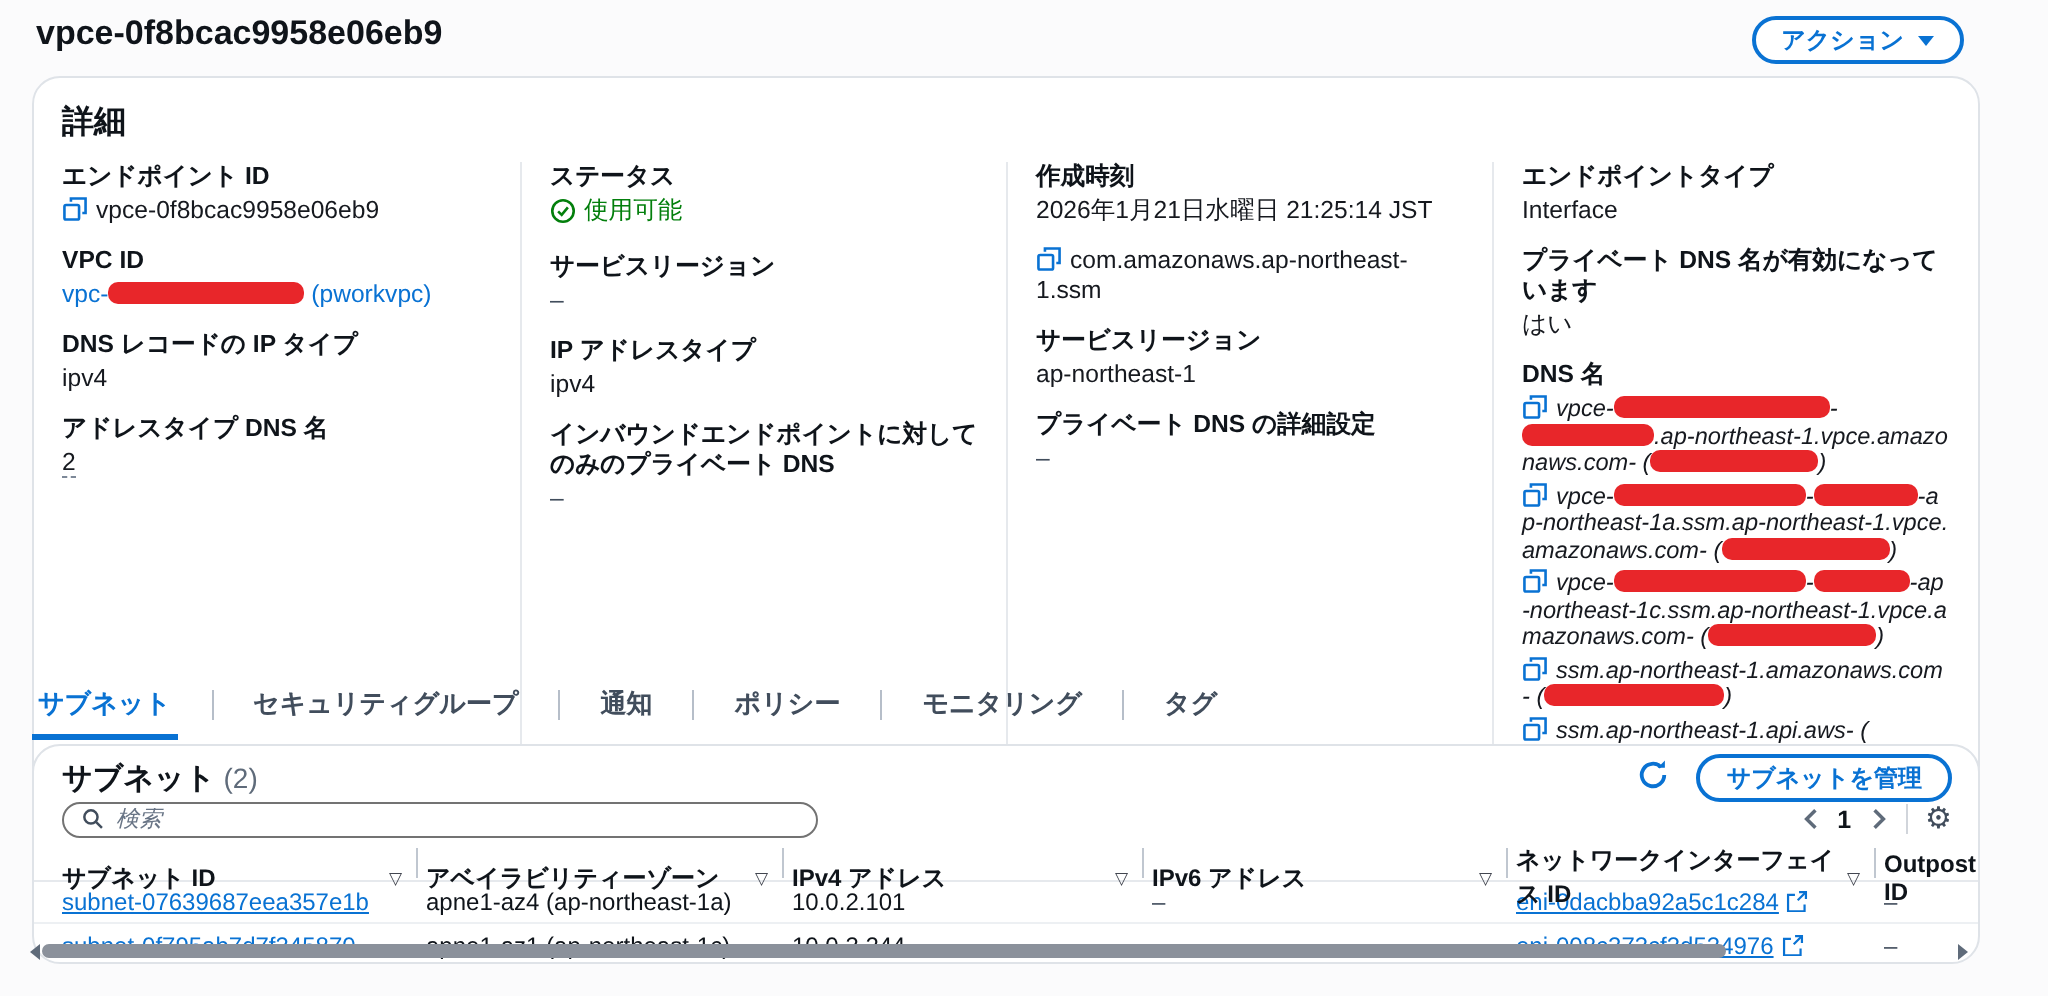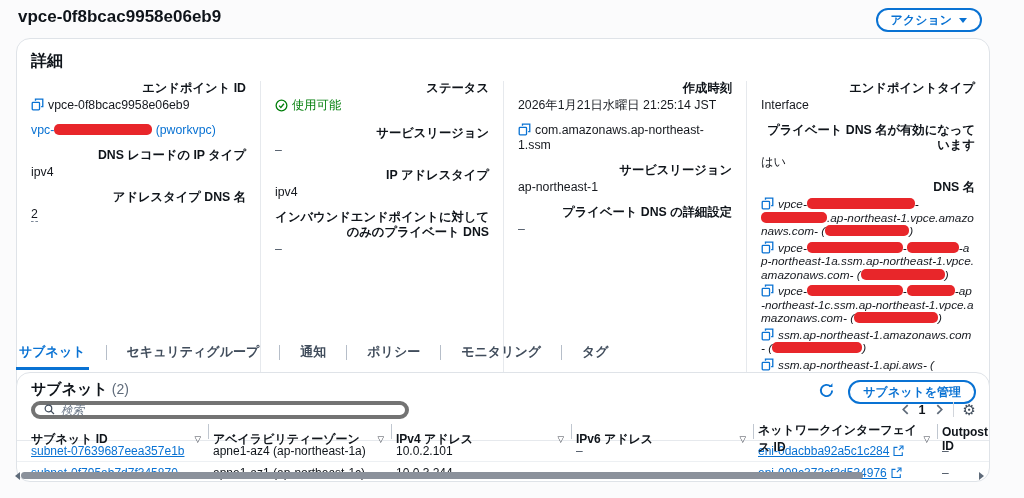--- a/index.html
+++ b/index.html
@@ -16,44 +16,44 @@
   }
   .caret-down { width:0; height:0; border-left:4px solid transparent; border-right:4px solid transparent; border-top:5px solid #0972d3; }
 
   .card { position:absolute; background:#fff; border:1px solid #dfe3e8; border-radius:14px; }
   .details-card { left:16px; top:38px; width:974px; height:359px; padding:9px 0 0; }
   .details-title { font-size:16px; font-weight:bold; margin:3px 14px 9px; }
   .details-grid { display:grid; grid-template-columns:1fr 1fr 1fr 1fr; }
   .details-col { padding:0 14px; min-height:240px; }
   .details-col + .details-col { border-left:1px solid #e6e9ed; }
   .field { margin-bottom:10px; }
-  .field-label { font-size:12.3px; font-weight:bold; line-height:15px; margin-bottom:2px;text-align:right; }
+  .field-label { font-size:12.3px; font-weight:bold; line-height:15px; margin-bottom:2px; }
   .field-value { font-size:12.3px; line-height:15px; color:#16191f; }
   .dash { color:#414d5c; }
   .link { color:#0972d3; text-decoration:none; cursor:pointer; }
   .dashed-val { border-bottom:1px dashed #7d8998; cursor:pointer; }
   .status-ok { color:#037f0c; display:inline-flex; align-items:center; gap:4px; }
   .redact { display:inline-block; background:#e8262a; height:11px; border-radius:5px; vertical-align:-1px; }
   .copy-ic { display:inline-block; vertical-align:-2px; margin-right:4px; cursor:pointer; line-height:0; }
   .dns-line { font-size:11.8px; line-height:13.5px; word-break:break-all; margin-bottom:2px;font-style:italic; }
 
   .tabs { position:absolute; left:16px; top:341px; height:26px; display:flex; align-items:center; font-size:13px; font-weight:bold; color:#414d5c; }
   .tab { padding:4px 3px 6px; cursor:pointer; border-bottom:3px solid transparent; }
   .tab.active { color:#0972d3; border-bottom-color:#0972d3; }
   .tab-divider { width:1px; height:15px; background:#b6bec9; margin:0 17px 3px; }
 
   .subnet-card { left:16px; top:372px; width:974px; height:110px; overflow:visible; }
-  .subnet-header { display:flex; justify-content:space-between; align-items:flex-start; padding:7px 13px 0 14px; height:25px; }
+  .subnet-header { display:flex; justify-content:space-between; align-items:center; padding:7px 13px 0 14px; height:25px; }
   .subnet-title { font-size:15px; font-weight:bold; }
   .subnet-count { font-weight:normal; color:#5f6b7a; font-size:14px; margin-left:4px; }
   .subnet-actions { display:flex; align-items:center; gap:10px; }
   .refresh-btn { width:24px; height:24px; border:none; background:none; cursor:pointer; display:flex; align-items:center; justify-content:center; }
   .manage-btn { height:24px; padding:0 13px; border:2px solid #0972d3; border-radius:13px; background:#fff; color:#0972d3; font-size:12px; font-weight:bold; cursor:pointer; }
   .toolbar-row { display:flex; justify-content:space-between; align-items:center; padding:3px 13px 0 14px; height:20px; }
-  .search-box { width:378px; height:18px; border:4px solid #737373; border-radius:9px; background:#fff; display:flex; align-items:center; gap:6px; padding:0 9px; }
+  .search-box { width:378px; height:18px; border:1px solid #737373; border-radius:9px; background:#fff; display:flex; align-items:center; gap:6px; padding:0 9px; }
   .search-box input { border:none; outline:none; flex:1; font-size:11.5px; font-style:italic; color:#414d5c; background:transparent; font-family:inherit; }
   .search-box input::placeholder { color:#697586; font-style:italic; }
   .pagination { display:flex; align-items:center; gap:9px; font-size:12.5px; color:#5f6b7a; }
   .pg-btn { cursor:pointer; line-height:0; }
   .pg-num { font-weight:bold; color:#0f141a; }
   .pg-divider { width:1px; height:15px; background:#d1d5db; }
   .gear { font-size:15px; color:#414d5c; cursor:pointer; line-height:14px; }
 
   .tbl { margin-top:4px; font-size:12px; }
   .tbl-head, .tbl-row { display:grid; grid-template-columns:182px 183px 180px 182px 184px 1fr; padding-left:14px; align-items:center; }
@@ -86,20 +86,21 @@
   <div class="details-grid" id="details-grid">
       <div class="details-col">
         <div class="field">
           <div class="field-label">エンドポイント ID</div>
           <div class="field-value"><span class="copy-ic"><svg width="13" height="13" viewBox="0 0 16 16">
                 <path d="M5.5 3.5v-2h9v9h-2" fill="none" stroke="#0972d3" stroke-width="1.6"></path>
                 <rect x="1.5" y="5.5" width="9" height="9" rx="1" fill="none" stroke="#0972d3" stroke-width="1.6"></rect>
               </svg></span>vpce-0f8bcac9958e06eb9</div>
         </div>
         <div class="field">
+          <div class="field-label">VPC ID</div>
           <div class="field-value"><span class="link">vpc-<span class="redact" style="width: 98px;"></span> (pworkvpc)</span></div>
         </div>
         <div class="field">
           <div class="field-label">DNS レコードの IP タイプ</div>
           <div class="field-value">ipv4</div>
         </div>
         <div class="field">
           <div class="field-label">アドレスタイプ DNS 名</div>
           <div class="field-value"><span class="dashed-val">2</span></div>
         </div>

